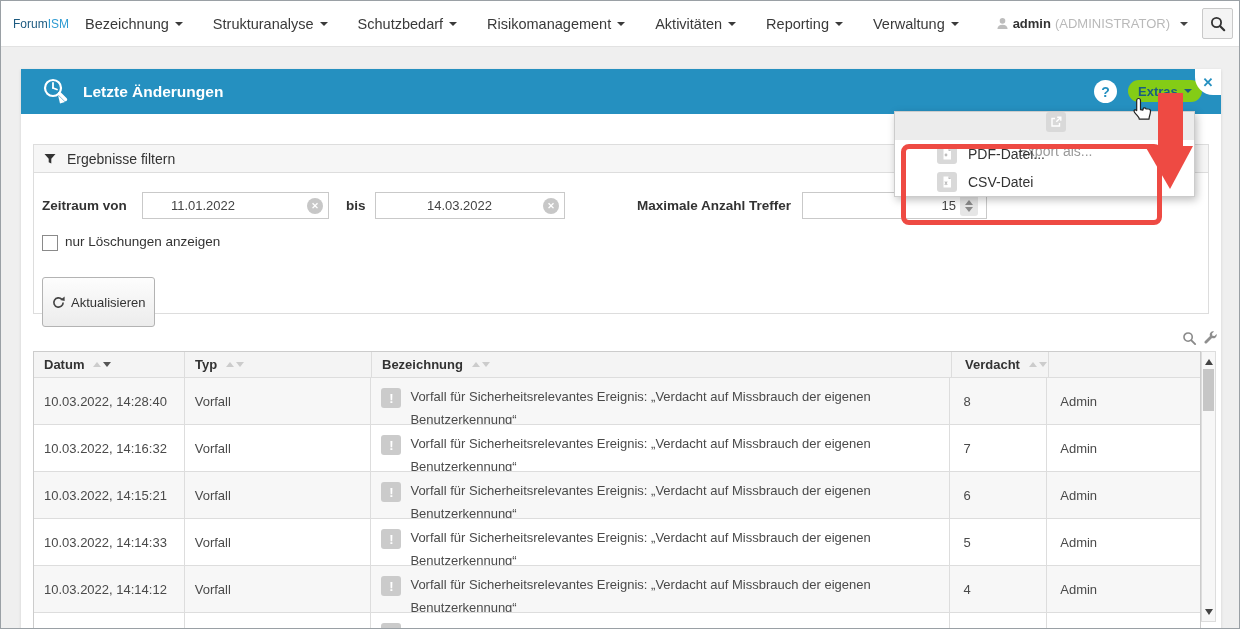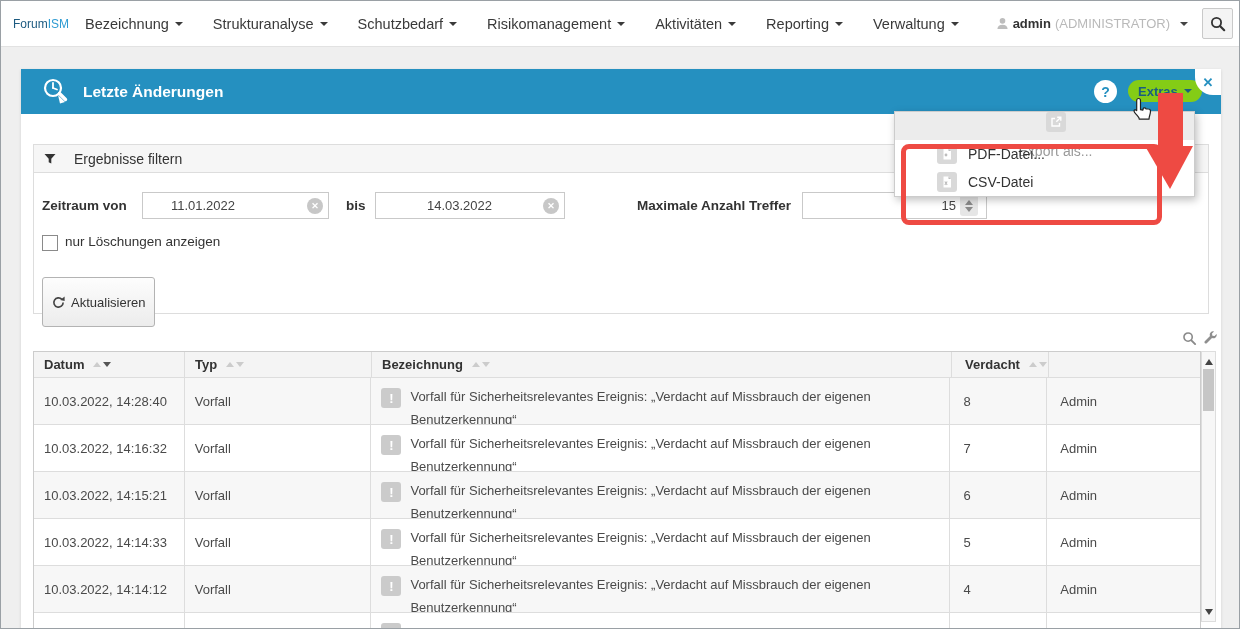--- a/index.html
+++ b/index.html
@@ -29,21 +29,21 @@
   .picon{margin-left:20px;display:flex;}
   .helpbtn{position:absolute;left:1073px;top:11px;width:23px;height:23px;border-radius:50%;background:#fff;
     color:#2590c0;font-weight:bold;font-size:14px;display:flex;align-items:center;justify-content:center;cursor:pointer;}
   .extrasbtn{position:absolute;left:1107px;top:11px;height:22px;padding:0 10px;border-radius:11px;background:#84cc16;
     color:#1a5d80;font-size:13px;font-weight:bold;display:flex;align-items:center;cursor:pointer;}
   .closex{position:absolute;left:1174px;top:0;width:26px;height:26px;background:#fff;border-radius:0 0 0 18px;
     color:#2590c0;font-weight:bold;font-size:13px;display:flex;align-items:center;justify-content:center;cursor:pointer;}
   
   .filter{position:absolute;left:32px;top:143px;width:1176px;height:170px;border:1px solid #ddd;background:#fff;box-sizing:border-box;}
   .fhead{height:28px;background:#f6f6f6;border-bottom:1px solid #ddd;display:flex;align-items:center;
-    font-size:14px;color:#333;padding-left:10px;gap:18px;box-sizing:border-box;}
+    font-size:14px;color:#333;padding-left:10px;gap:11px;box-sizing:border-box;}
   .flabel{position:absolute;font-size:13.5px;font-weight:bold;color:#333;white-space:nowrap;}
   .finput{position:absolute;height:27px;border:1px solid #c9c9c9;background:#fff;box-sizing:border-box;
     display:flex;align-items:center;}
   .finput input{border:none;outline:none;width:100%;text-align:center;font-size:13px;color:#444;
     font-family:"Liberation Sans",sans-serif;background:transparent;}
   .clearbtn{flex:0 0 16px;width:16px;height:16px;border-radius:50%;background:#c7c7c7;color:#fff;
     font-size:9px;font-weight:bold;display:flex;align-items:center;justify-content:center;cursor:pointer;margin-right:5px;}
   .numinput{justify-content:flex-end;padding-right:8px;gap:4px;font-size:13px;color:#444;}
   .spinner{width:18px;height:21px;background:#e6e6e6;border-radius:3px;display:flex;flex-direction:column;
     align-items:center;justify-content:center;gap:2px;cursor:pointer;}

